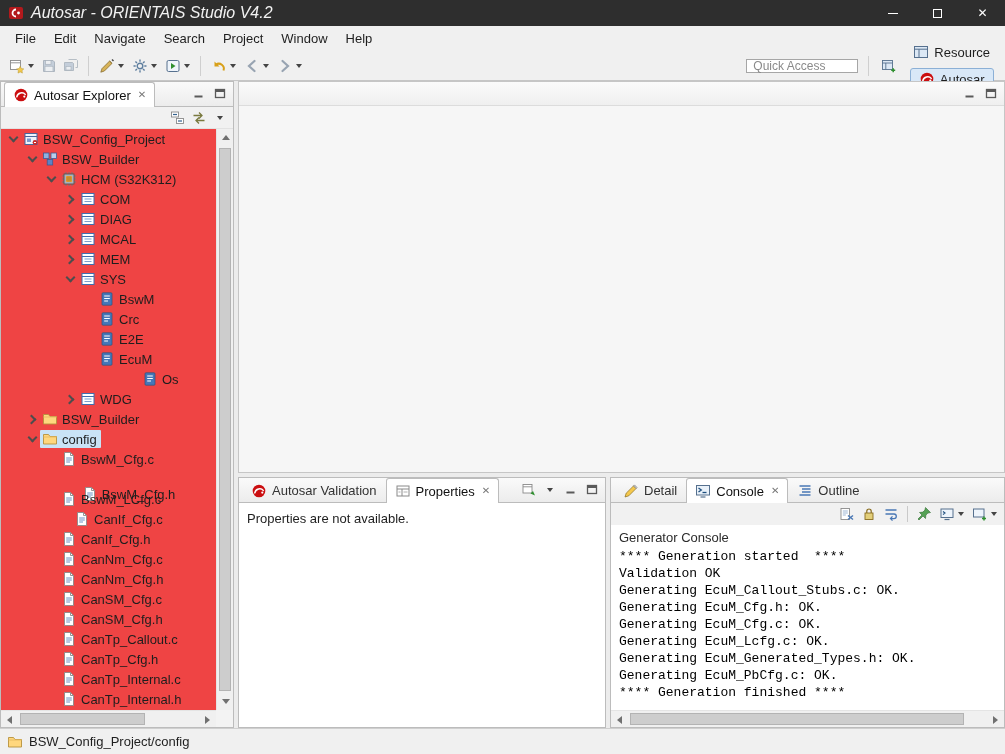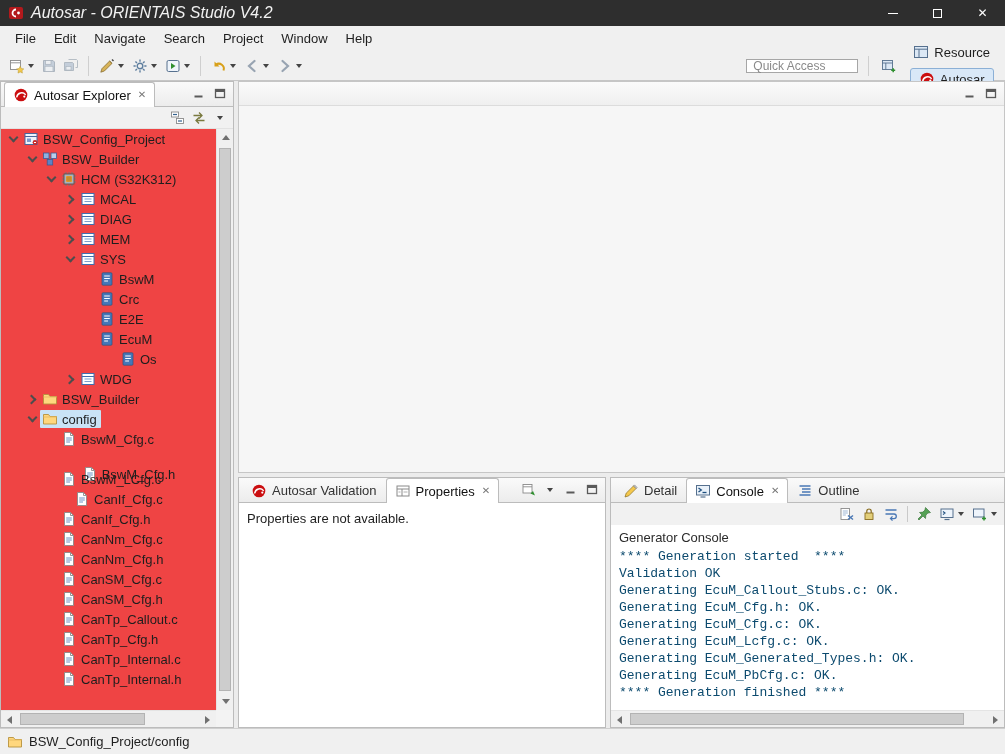--- a/index.html
+++ b/index.html
@@ -85,21 +85,21 @@
   .editor-body{position:absolute;top:24px;left:0;right:0;bottom:0;background:#f6f6f6;}
 
   
   .props-body{position:absolute;top:25px;left:0;right:0;bottom:0;background:#fff;padding:8px;font-size:13px;color:#1e1e1e;}
 
   
   .ctoolbar{height:22px;display:flex;justify-content:flex-end;align-items:center;gap:2px;padding-right:4px;background:#f1f1f1;}
   .vsep{width:1px;height:16px;background:#c9c9c9;margin:0 4px;}
   .console-body{position:absolute;top:47px;left:0;right:0;bottom:17px;background:#fff;overflow:hidden;}
   .console-title{padding:5px 8px 3px;font-size:13px;color:#2b2b2b;}
-  .console-line{white-space:pre;font-family:"Liberation Mono",monospace;font-size:13px;line-height:17px;color:#0c4a6e;padding-left:8px;}
+  .console-line{white-space:pre;font-family:"Liberation Mono",monospace;font-size:13px;line-height:17px;color:#000000;padding-left:8px;}
 
   
   .statusbar{position:absolute;bottom:0;left:0;right:0;height:26px;background:#f0f0f0;border-top:1px solid #cfcfcf;display:flex;align-items:center;gap:6px;padding-left:7px;font-size:13px;color:#1e1e1e;}
 
   .ic{width:16px;height:16px;flex:none;display:inline-flex;}
   .ic svg{display:block;width:100%;height:100%;}
 </style>
 </head>
 <body>
 
@@ -379,21 +379,21 @@
               <span class="chev closed"></span>
             </span>
             <span class="rc">
               <span class="ic">
                 <svg viewBox="0 0 16 16">
                   <rect x="2" y="2.5" width="12" height="11" fill="#fff" stroke="#3f6fb0"></rect>
                   <path d="M2 5.5h12" stroke="#3f6fb0"></path>
                   <path d="M4.5 8h7M4.5 10.5h7" stroke="#7aa1d2" stroke-width="1.2"></path>
                 </svg>
               </span>
-              <span class="tree-label">MCAL</span>
+              <span class="tree-label">COM</span>
             </span>
           </div>
           <div class="tree-row" style="padding-left: 61px;">
             <span class="tw">
               <span class="chev closed"></span>
             </span>
             <span class="rc">
               <span class="ic">
                 <svg viewBox="0 0 16 16">
                   <rect x="2" y="2.5" width="12" height="11" fill="#fff" stroke="#3f6fb0"></rect>
@@ -409,35 +409,50 @@
               <span class="chev closed"></span>
             </span>
             <span class="rc">
               <span class="ic">
                 <svg viewBox="0 0 16 16">
                   <rect x="2" y="2.5" width="12" height="11" fill="#fff" stroke="#3f6fb0"></rect>
                   <path d="M2 5.5h12" stroke="#3f6fb0"></path>
                   <path d="M4.5 8h7M4.5 10.5h7" stroke="#7aa1d2" stroke-width="1.2"></path>
                 </svg>
               </span>
-              <span class="tree-label">MEM</span>
+              <span class="tree-label">MCAL</span>
             </span>
           </div>
           <div class="tree-row" style="padding-left: 61px;">
             <span class="tw">
-              <span class="chev open"></span>
+              <span class="chev closed"></span>
             </span>
             <span class="rc">
               <span class="ic">
                 <svg viewBox="0 0 16 16">
                   <rect x="2" y="2.5" width="12" height="11" fill="#fff" stroke="#3f6fb0"></rect>
                   <path d="M2 5.5h12" stroke="#3f6fb0"></path>
                   <path d="M4.5 8h7M4.5 10.5h7" stroke="#7aa1d2" stroke-width="1.2"></path>
                 </svg>
               </span>
+              <span class="tree-label">MEM</span>
+            </span>
+          </div>
+          <div class="tree-row" style="padding-left: 61px;">
+            <span class="tw">
+              <span class="chev open"></span>
+            </span>
+            <span class="rc">
+              <span class="ic">
+                <svg viewBox="0 0 16 16">
+                  <rect x="2" y="2.5" width="12" height="11" fill="#fff" stroke="#3f6fb0"></rect>
+                  <path d="M2 5.5h12" stroke="#3f6fb0"></path>
+                  <path d="M4.5 8h7M4.5 10.5h7" stroke="#7aa1d2" stroke-width="1.2"></path>
+                </svg>
+              </span>
               <span class="tree-label">SYS</span>
             </span>
           </div>
           <div class="tree-row" style="padding-left: 80px;">
             <span class="tw"></span>
             <span class="rc">
               <span class="ic">
                 <svg viewBox="0 0 16 16">
                   <rect x="3" y="1.8" width="10" height="12.4" rx="1" fill="#4577b8" stroke="#2c517e" stroke-width="0.7"></rect>
                   <path d="M5.2 5h5.6M5.2 7.5h5.6M5.2 10h3.8" stroke="#fff" stroke-width="1.1"></path>
@@ -475,21 +490,21 @@
             <span class="rc">
               <span class="ic">
                 <svg viewBox="0 0 16 16">
                   <rect x="3" y="1.8" width="10" height="12.4" rx="1" fill="#4577b8" stroke="#2c517e" stroke-width="0.7"></rect>
                   <path d="M5.2 5h5.6M5.2 7.5h5.6M5.2 10h3.8" stroke="#fff" stroke-width="1.1"></path>
                 </svg>
               </span>
               <span class="tree-label">EcuM</span>
             </span>
           </div>
-          <div class="tree-row" style="padding-left: 101px;">
+          <div class="tree-row" style="padding-left: 80px; margin-left: 43px;">
             <span class="tw"></span>
             <span class="rc">
               <span class="ic">
                 <svg viewBox="0 0 16 16">
                   <rect x="3" y="1.8" width="10" height="12.4" rx="1" fill="#4577b8" stroke="#2c517e" stroke-width="0.7"></rect>
                   <path d="M5.2 5h5.6M5.2 7.5h5.6M5.2 10h3.8" stroke="#fff" stroke-width="1.1"></path>
                 </svg>
               </span>
               <span class="tree-label">Os</span>
             </span>

